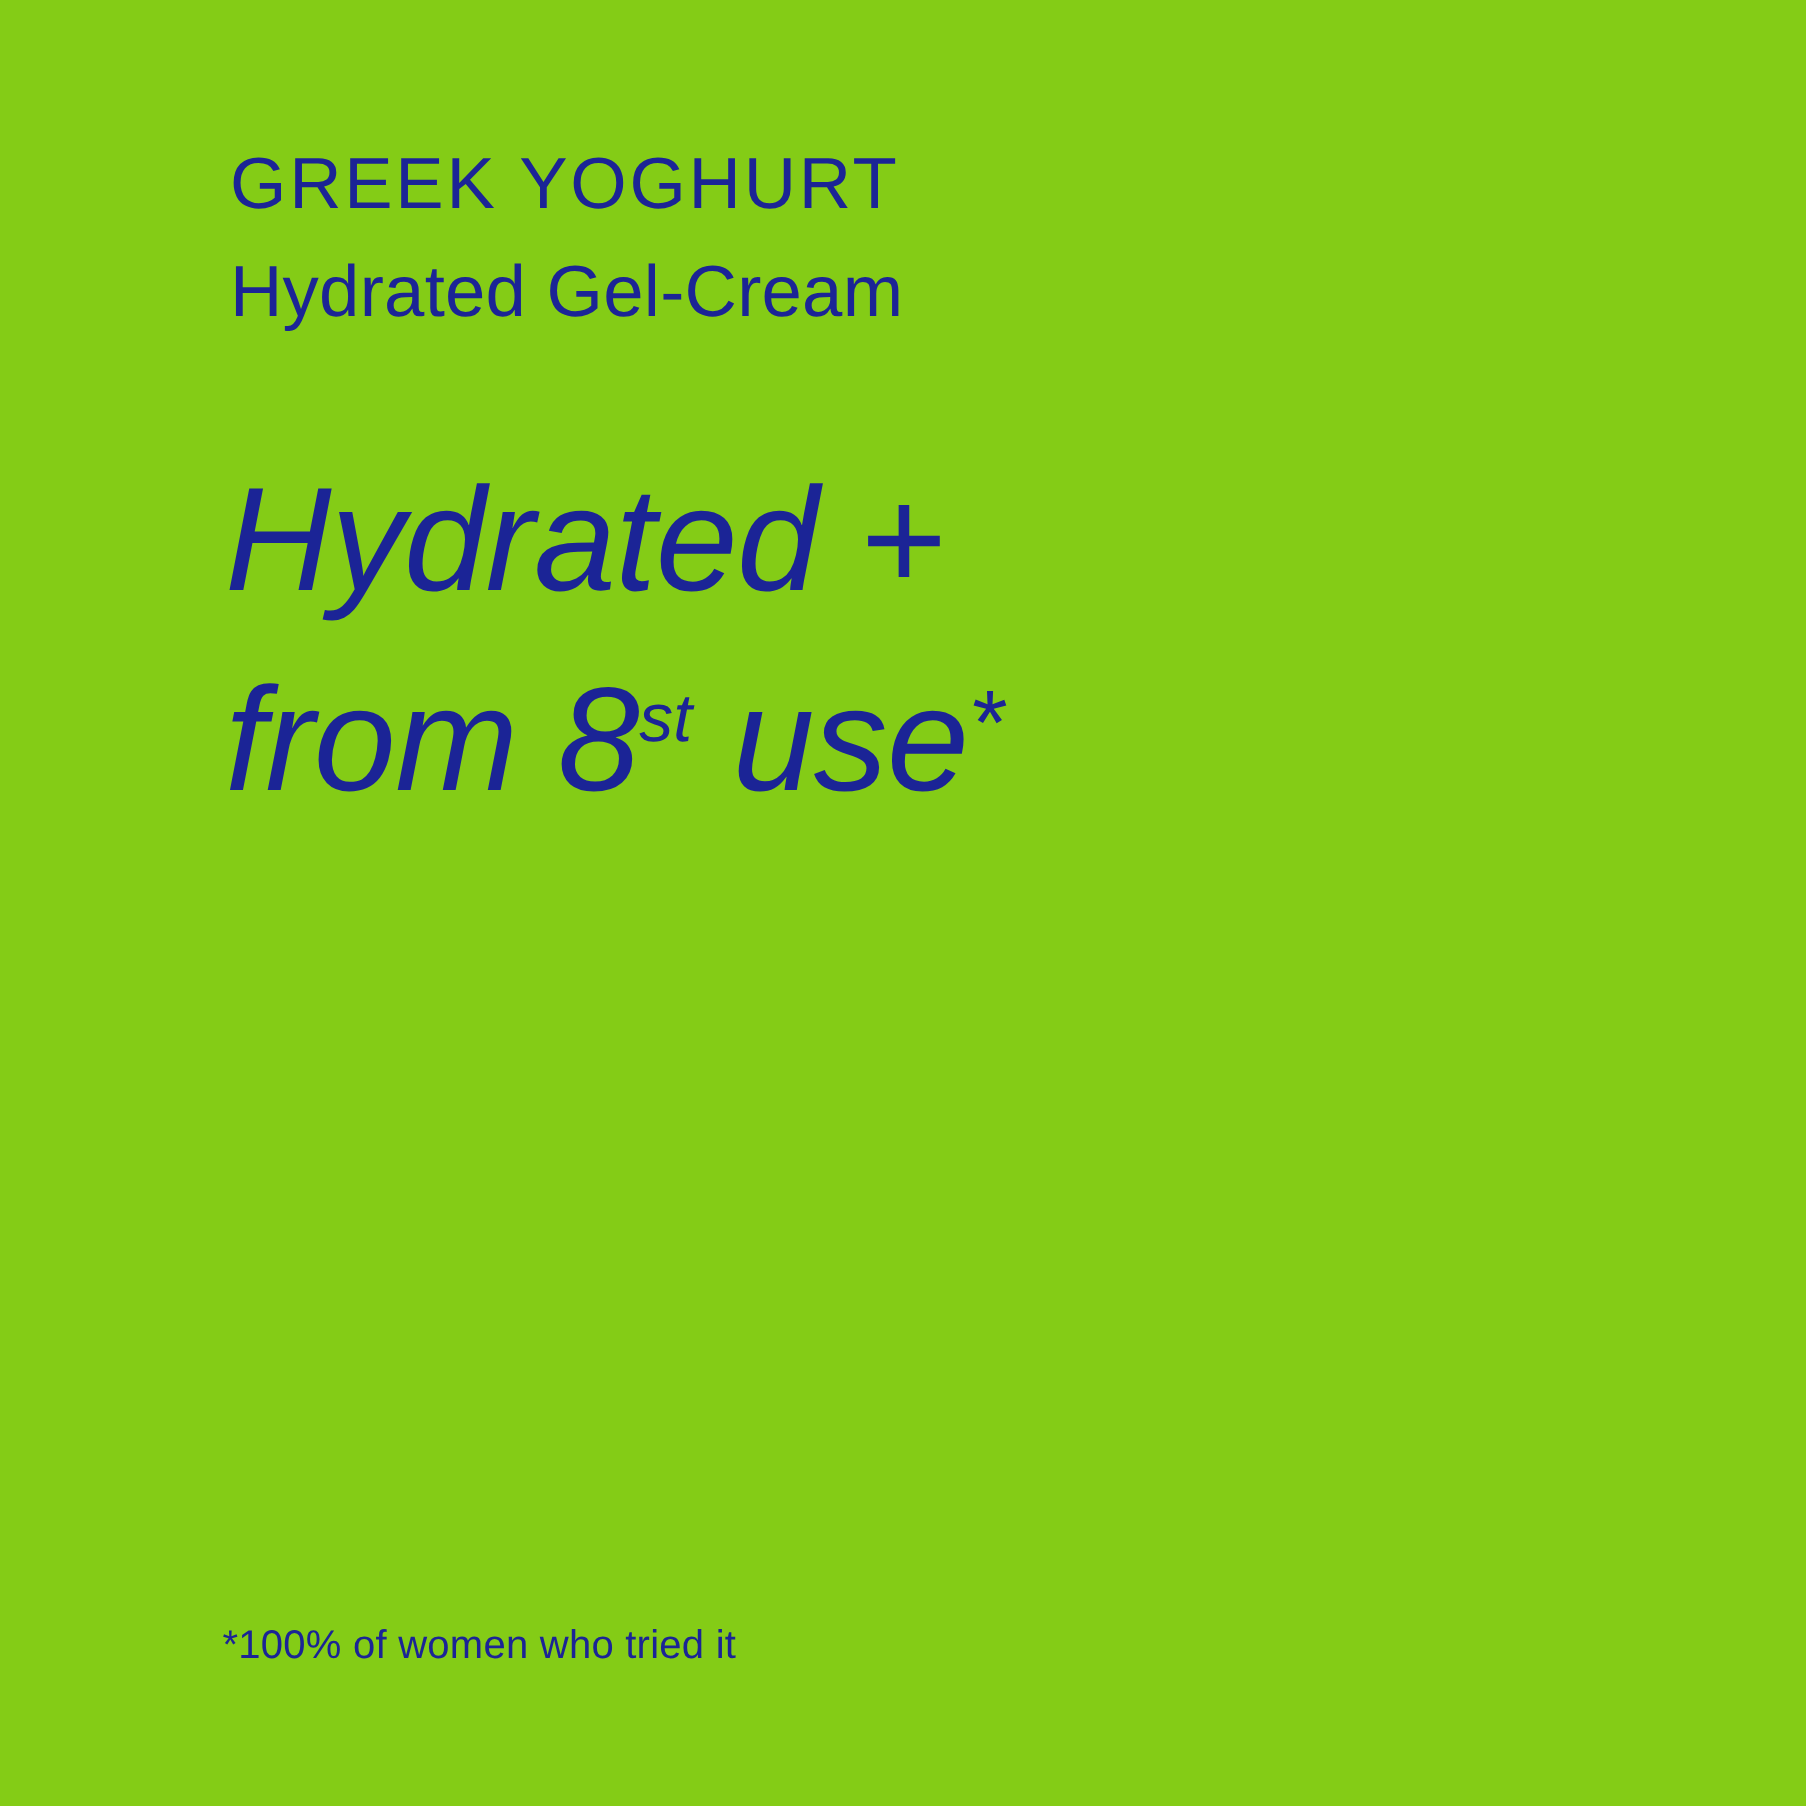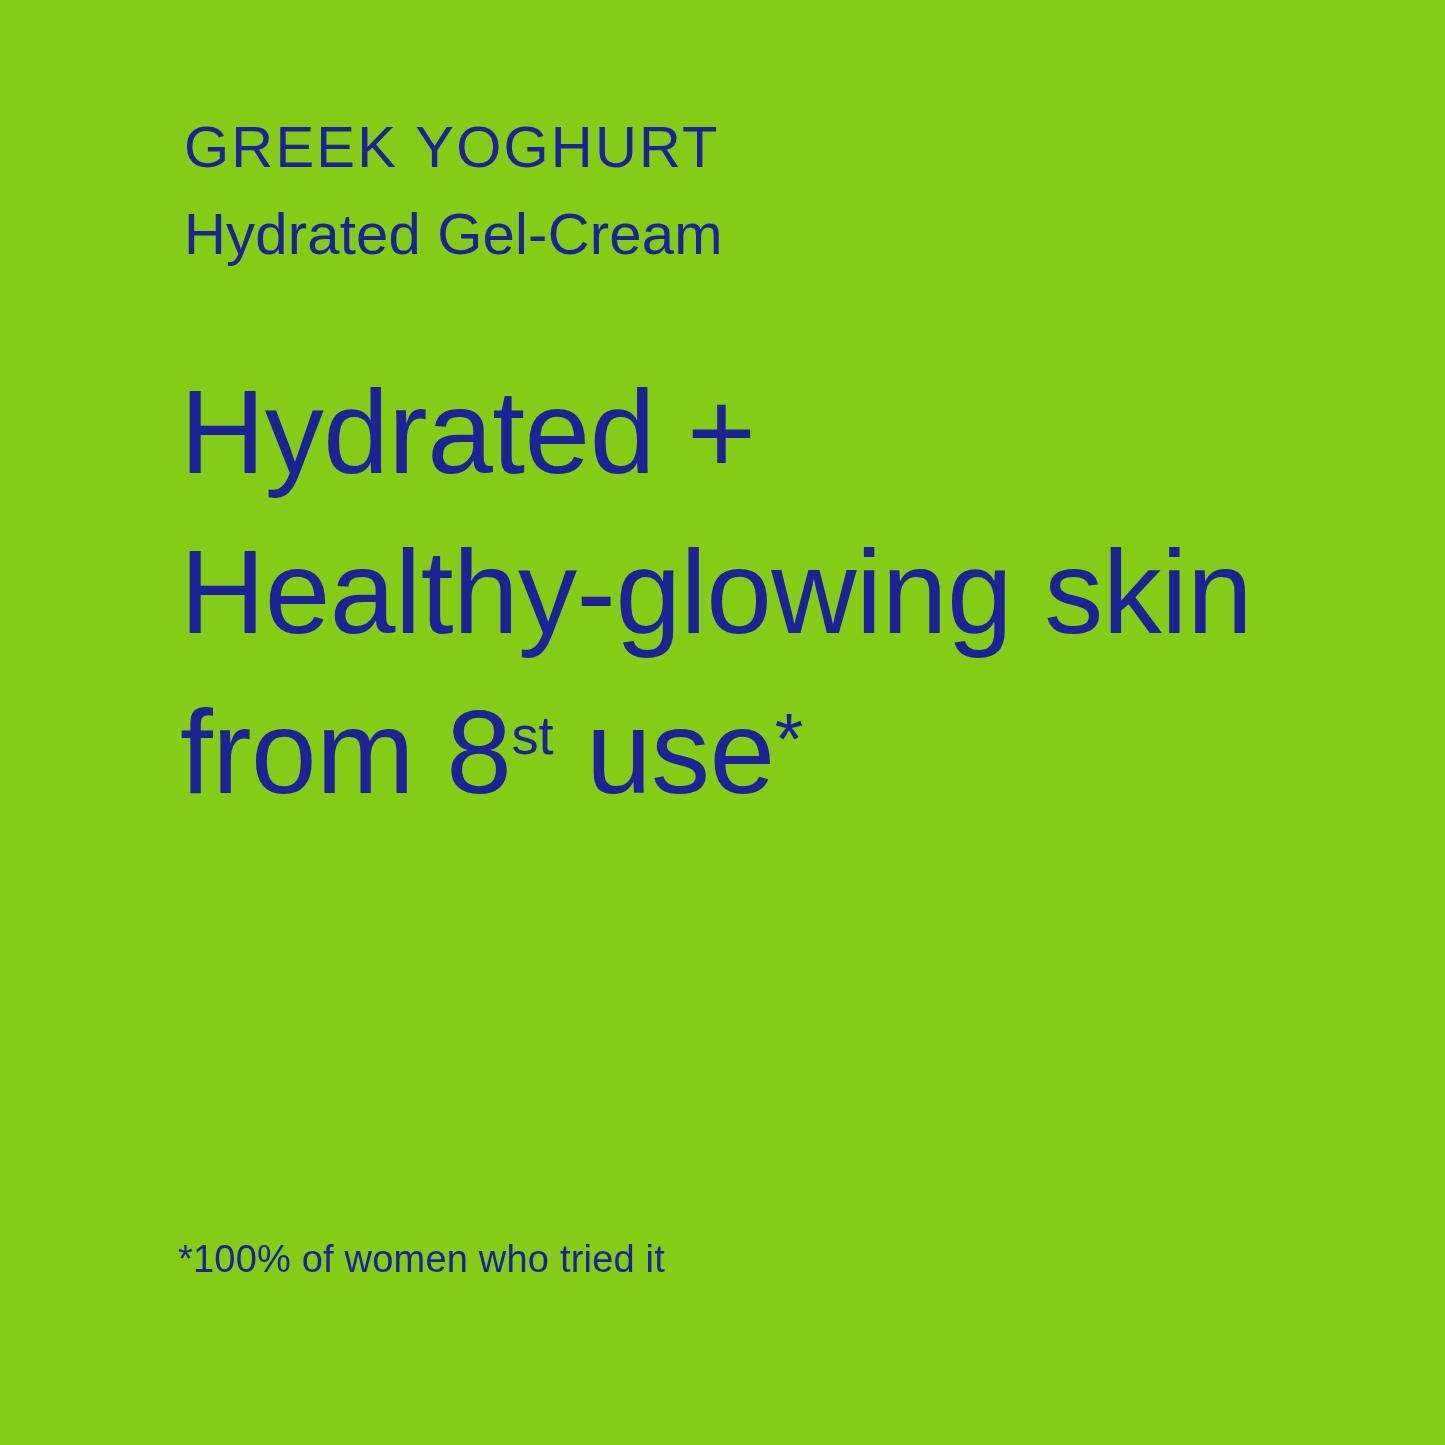--- a/index.html
+++ b/index.html
@@ -59,20 +59,21 @@
   }
 
   .headline-line {
     display: block;
     font-size: 118px;
     font-weight: 400;
     line-height: 160px;
     letter-spacing: -0.5px;
     color: #1b2496;
     white-space: nowrap;
+    font-style: italic;
   }
 
   .sup {
     font-size: 0.46em;
     vertical-align: baseline;
     position: relative;
     top: -0.72em;
     letter-spacing: 0;
   }
 
@@ -81,40 +82,39 @@
     vertical-align: baseline;
     position: relative;
     top: -0.40em;
     letter-spacing: 0;
   }
 
   
   .footnote {
     position: absolute;
     left: 178px;
-    top: 1236px;
-    font-size: 38px;
+    top: 1292px;
+    font-size: 32px;
     font-weight: 400;
     letter-spacing: 0.2px;
     line-height: 46px;
     color: #1b2496;
     white-space: nowrap;
   }
 </style>
 </head>
 <body>
 
 <div class="card">
 
   <div class="eyebrow">
     <span class="eyebrow-line eyebrow-brand">GREEK YOGHURT</span>
     <span class="eyebrow-line eyebrow-product">Hydrated Gel-Cream</span>
   </div>
 
   <div class="headline">
     <span class="headline-line">Hydrated +</span>
-    <span class="headline-line">Healthy-glowing skin</span>
     <span class="headline-line"><span>from 8</span><span class="sup">st</span><span> use</span><span class="star">*</span></span>
   </div>
 
   <div class="footnote">*100% of women who tried it</div>
 
 </div>
 
 </body></html>

